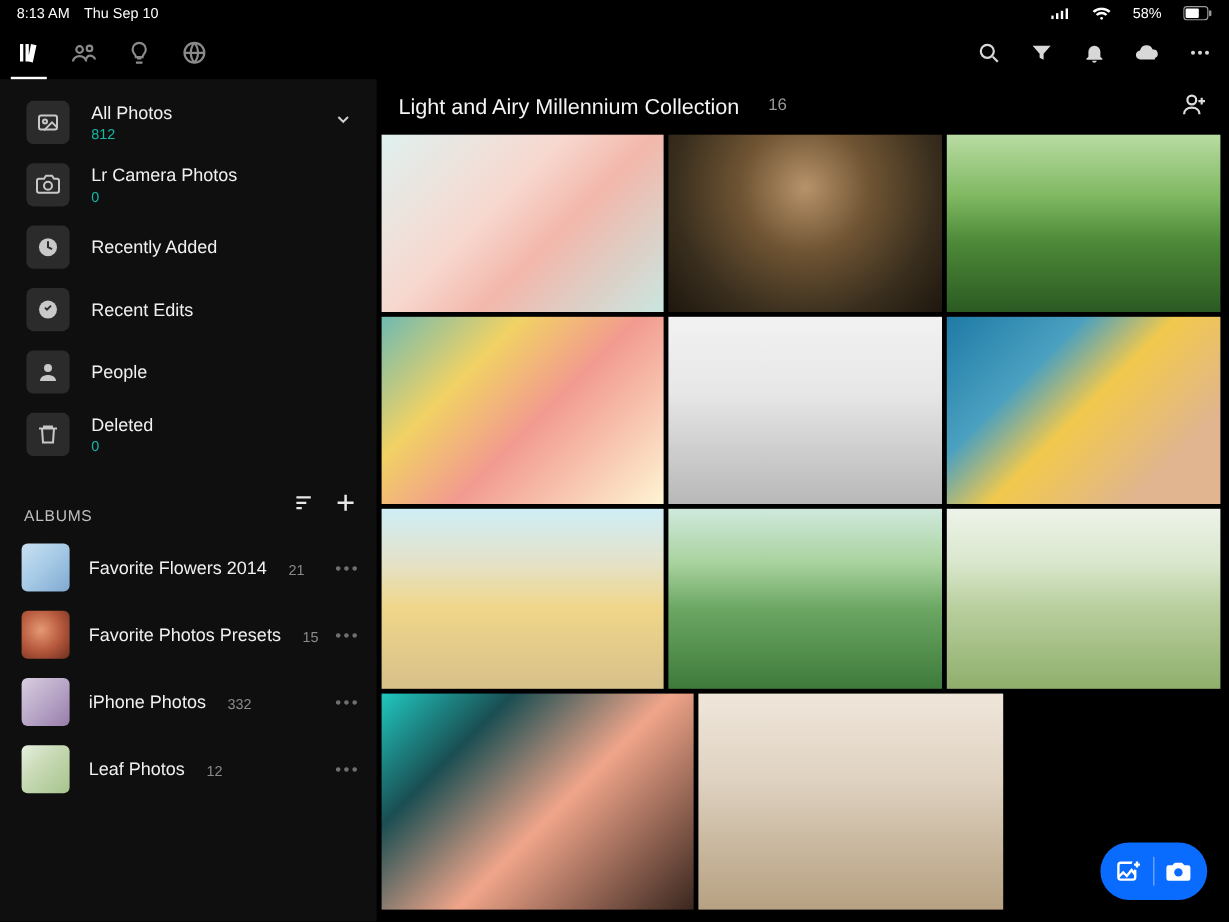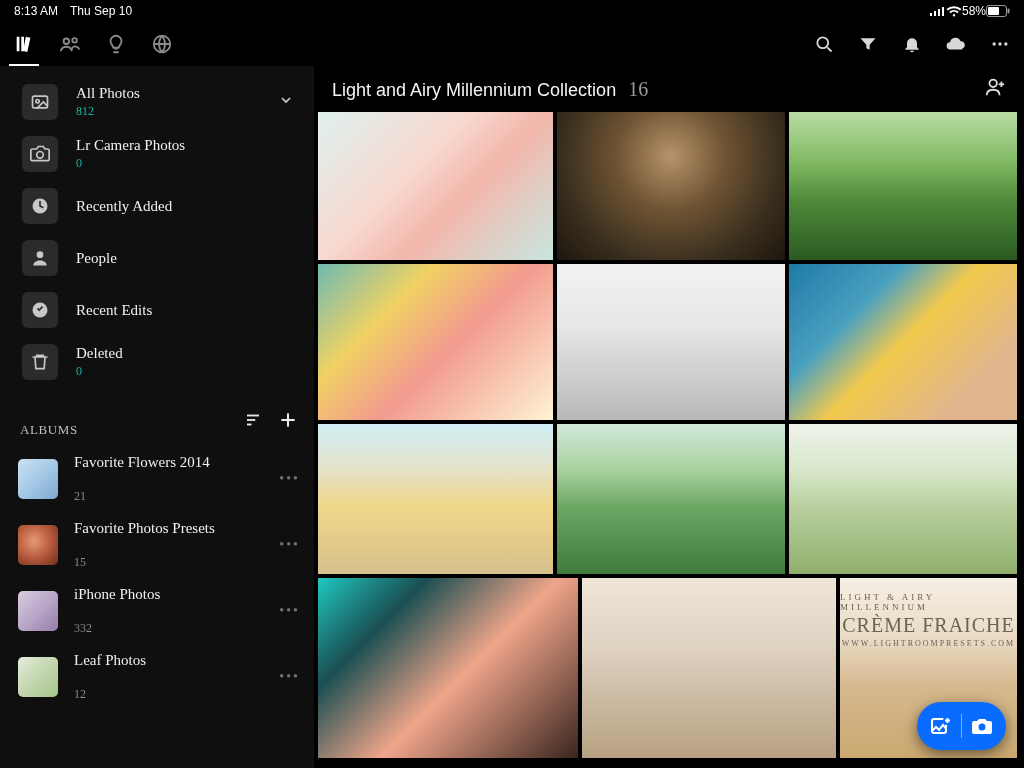--- a/index.html
+++ b/index.html
@@ -14,21 +14,21 @@
 
   
   .status-bar {
     height: 22px;
     display: flex; justify-content: space-between; align-items: center;
     padding: 0 14px;
     font-size: 12px; font-weight: 500;
     color: #fff; background: #000;
   }
   .status-left { display:flex; gap:12px; }
-  .status-right { display:flex; align-items:center; gap:0; }
+  .status-right { display:flex; align-items:center; gap:18px; }
   .status-right svg { display:block; }
 
   
   .top-bar {
     height: 44px;
     display:flex; justify-content: space-between; align-items:center;
     padding: 0 6px 0 4px;
     background:#000;
   }
   .top-tabs { display:flex; gap:6px; }
@@ -52,21 +52,20 @@
   }
 
   .app-body { display:flex; height:calc(768px - 22px - 44px); }
 
   
   .sidebar {
     width:314px; height:100%;
     background:#0f0f0f;
     display:flex; flex-direction:column;
     overflow-y:auto;
-    font-family:Liberation Serif, serif;
   }
   .side-section { padding:10px 10px 0 18px; }
   .side-item {
     display:flex; align-items:center;
     padding:8px 4px;
     cursor:pointer;
     position:relative;
   }
   .side-icon-box {
     width:36px; height:36px;
@@ -93,40 +92,40 @@
   .album-item {
     display:flex; align-items:center;
     padding:8px 8px 8px 18px;
     cursor:pointer;
     position:relative;
   }
   .album-thumb {
     width:40px; height:40px; border-radius:5px;
     flex-shrink:0;
   }
-  .album-text { margin-left:16px; display:flex; flex-direction:column; gap:18px; }
+  .album-text { margin-left:16px; display:flex; flex-direction:row; gap:18px;align-items:flex-end; }
   .album-label { font-size:15px; color:#f0f0f0; }
   .album-count { font-size:12px; color:#8a8a8a; }
   .album-more { position:absolute; right:14px; color:#6f6f6f; letter-spacing:2px; font-size:14px;}
 
   
   .main {
     flex:1; height:100%;
     background:#000;
     display:flex; flex-direction:column;
     position:relative;
   }
   .main-header {
     height:46px;
     display:flex; align-items:center; justify-content:space-between;
     padding:0 18px;
   }
-  .main-title-wrap { display:flex; align-items:flex-end; gap:12px; }
+  .main-title-wrap { display:flex; align-items:flex-start; gap:24px; }
   .main-title { font-size:18px; font-weight:400; color:#f4f4f4; }
-  .main-subcount { font-size:20px; color:#9a9a9a;font-family:Liberation Serif, serif; }
+  .main-subcount { font-size:14px; color:#9a9a9a; }
   .share-user { color:#dcdcdc; cursor:pointer; }
 
   .grid {
     flex:1;
     overflow:hidden;
     padding-left:4px;
   }
   .grid-row { display:flex; gap:4px; margin-bottom:4px; }
   .tile { position:relative; overflow:hidden; }
   .tile-inner { width:100%; height:100%; }
@@ -315,38 +314,38 @@
             </svg>
         </div>
         <div class="side-text">
           <span class="side-label">Recently Added</span>
         </div>
       </div>
 
       <div class="side-item">
         <div class="side-icon-box">
           <svg width="20" height="20" viewBox="0 0 24 24" fill="currentColor">
+              <circle cx="12" cy="12" r="9"></circle>
+              <path d="M15 8l-4 4-2-2" fill="none" stroke="#2b2b2b" stroke-width="2"></path>
+            </svg>
+        </div>
+        <div class="side-text">
+          <span class="side-label">Recent Edits</span>
+        </div>
+      </div>
+
+      <div class="side-item">
+        <div class="side-icon-box">
+          <svg width="20" height="20" viewBox="0 0 24 24" fill="currentColor">
               <circle cx="12" cy="8" r="4"></circle>
               <path d="M4 21c0-4 4-6 8-6s8 2 8 6z"></path>
             </svg>
         </div>
         <div class="side-text">
           <span class="side-label">People</span>
-        </div>
-      </div>
-
-      <div class="side-item">
-        <div class="side-icon-box">
-          <svg width="20" height="20" viewBox="0 0 24 24" fill="currentColor">
-              <circle cx="12" cy="12" r="9"></circle>
-              <path d="M15 8l-4 4-2-2" fill="none" stroke="#2b2b2b" stroke-width="2"></path>
-            </svg>
-        </div>
-        <div class="side-text">
-          <span class="side-label">Recent Edits</span>
         </div>
       </div>
 
       <div class="side-item">
         <div class="side-icon-box">
           <svg width="20" height="20" viewBox="0 0 24 24" fill="none" stroke="currentColor" stroke-width="2">
               <path d="M3 6h18M8 6V4h8v2M6 6l1 14h10l1-14"></path>
             </svg>
         </div>
         <div class="side-text">
@@ -463,28 +462,20 @@
           </div>
       </div>
 
       <div class="grid-row">
         <div class="tile th-j" style="width:260px;height:180px">
             <div class="tile-inner"></div>
           </div>
         <div class="tile th-k" style="width:254px;height:180px">
             <div class="tile-inner"></div>
           </div>
-        <div class="tile th-l" style="width:177px;height:180px;position:relative">
-          <div class="tile-inner"></div>
-          <div class="preset-banner">
-            <div class="preset-line1">LIGHT &amp; AIRY MILLENNIUM</div>
-            <div class="preset-line2">CRÈME FRAICHE</div>
-            <div class="preset-line3">WWW.LIGHTROOMPRESETS.COM</div>
-          </div>
-        </div>
       </div>
     </div>
 
     <div class="fab">
       <span>
         <svg width="24" height="24" viewBox="0 0 24 24" fill="none" stroke="#fff" stroke-width="2">
             <rect x="3" y="5" width="14" height="14" rx="2"></rect>
             <path d="M3 17l4-4 3 3 4-5 3 4"></path>
             <circle cx="18.5" cy="6.5" r="4.5" fill="#0a6cff" stroke="none"></circle>
             <line x1="18.5" y1="4" x2="18.5" y2="9"></line>

